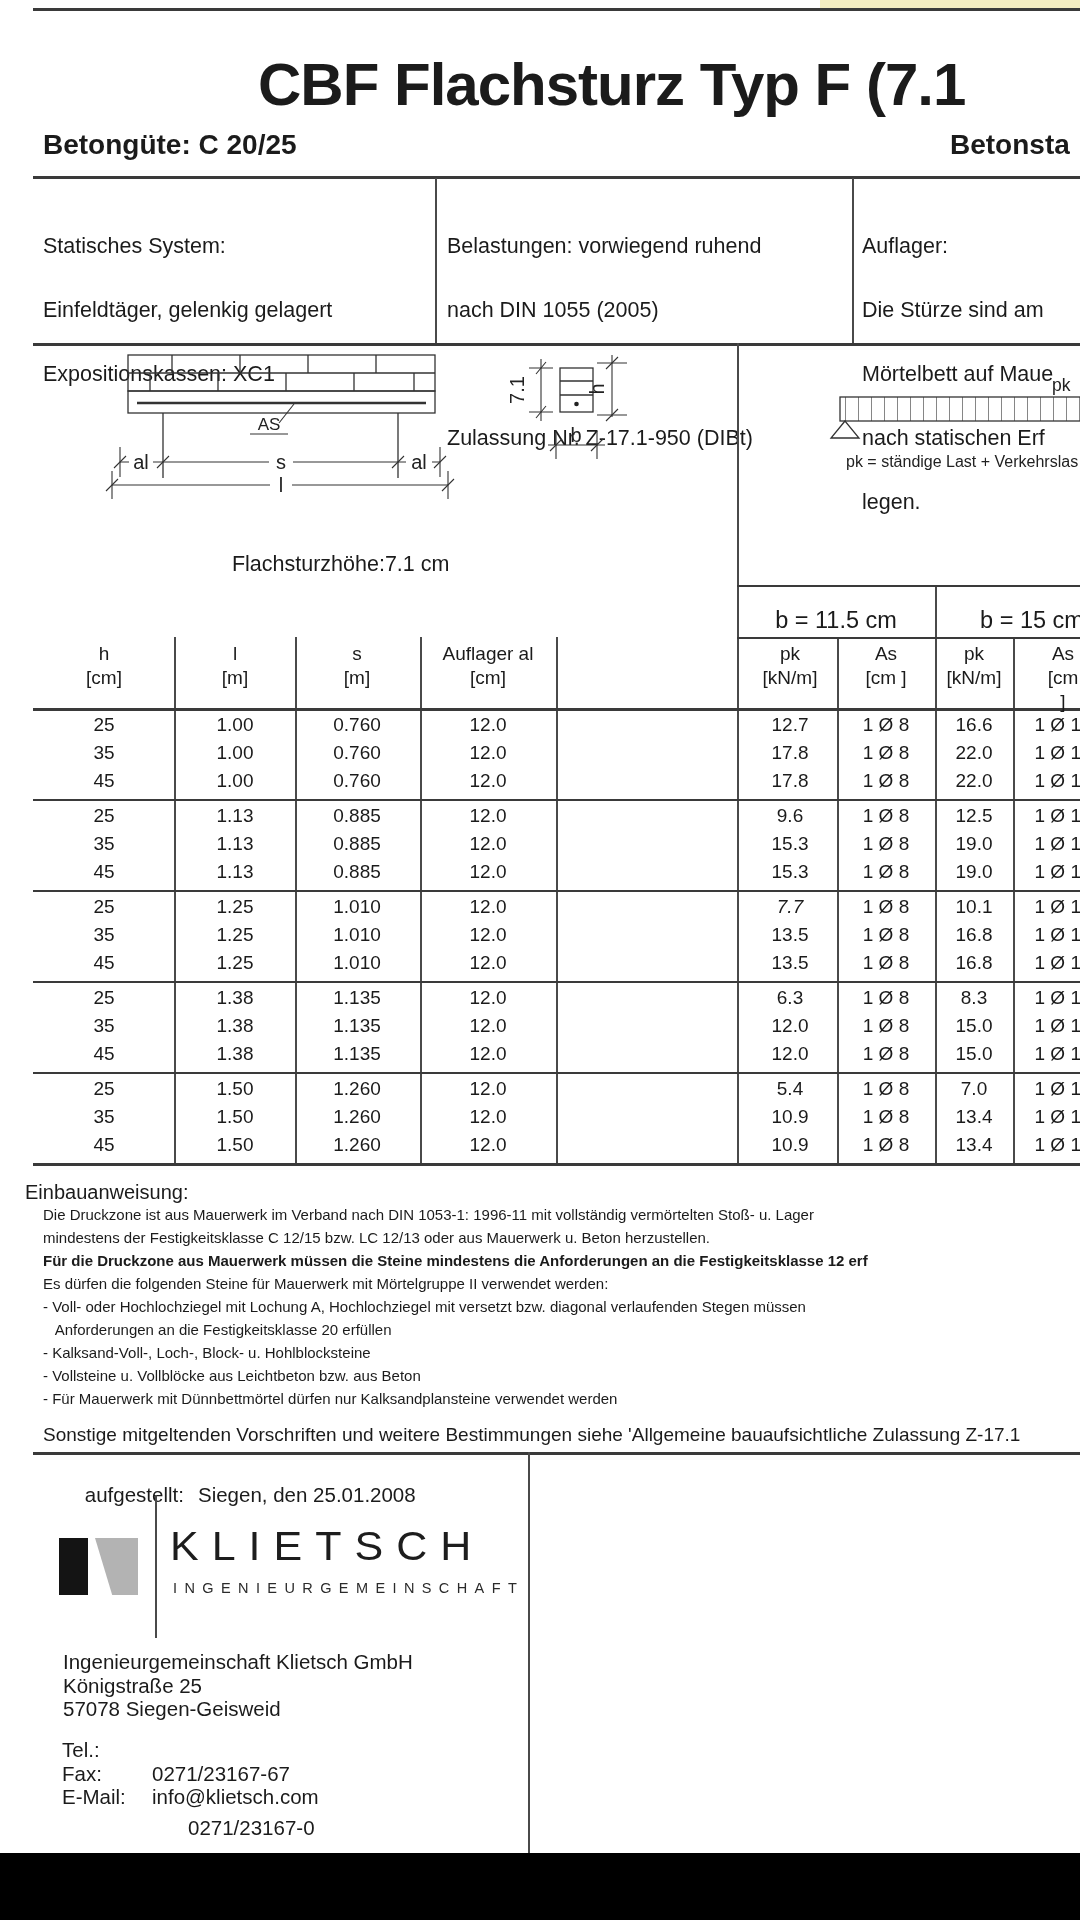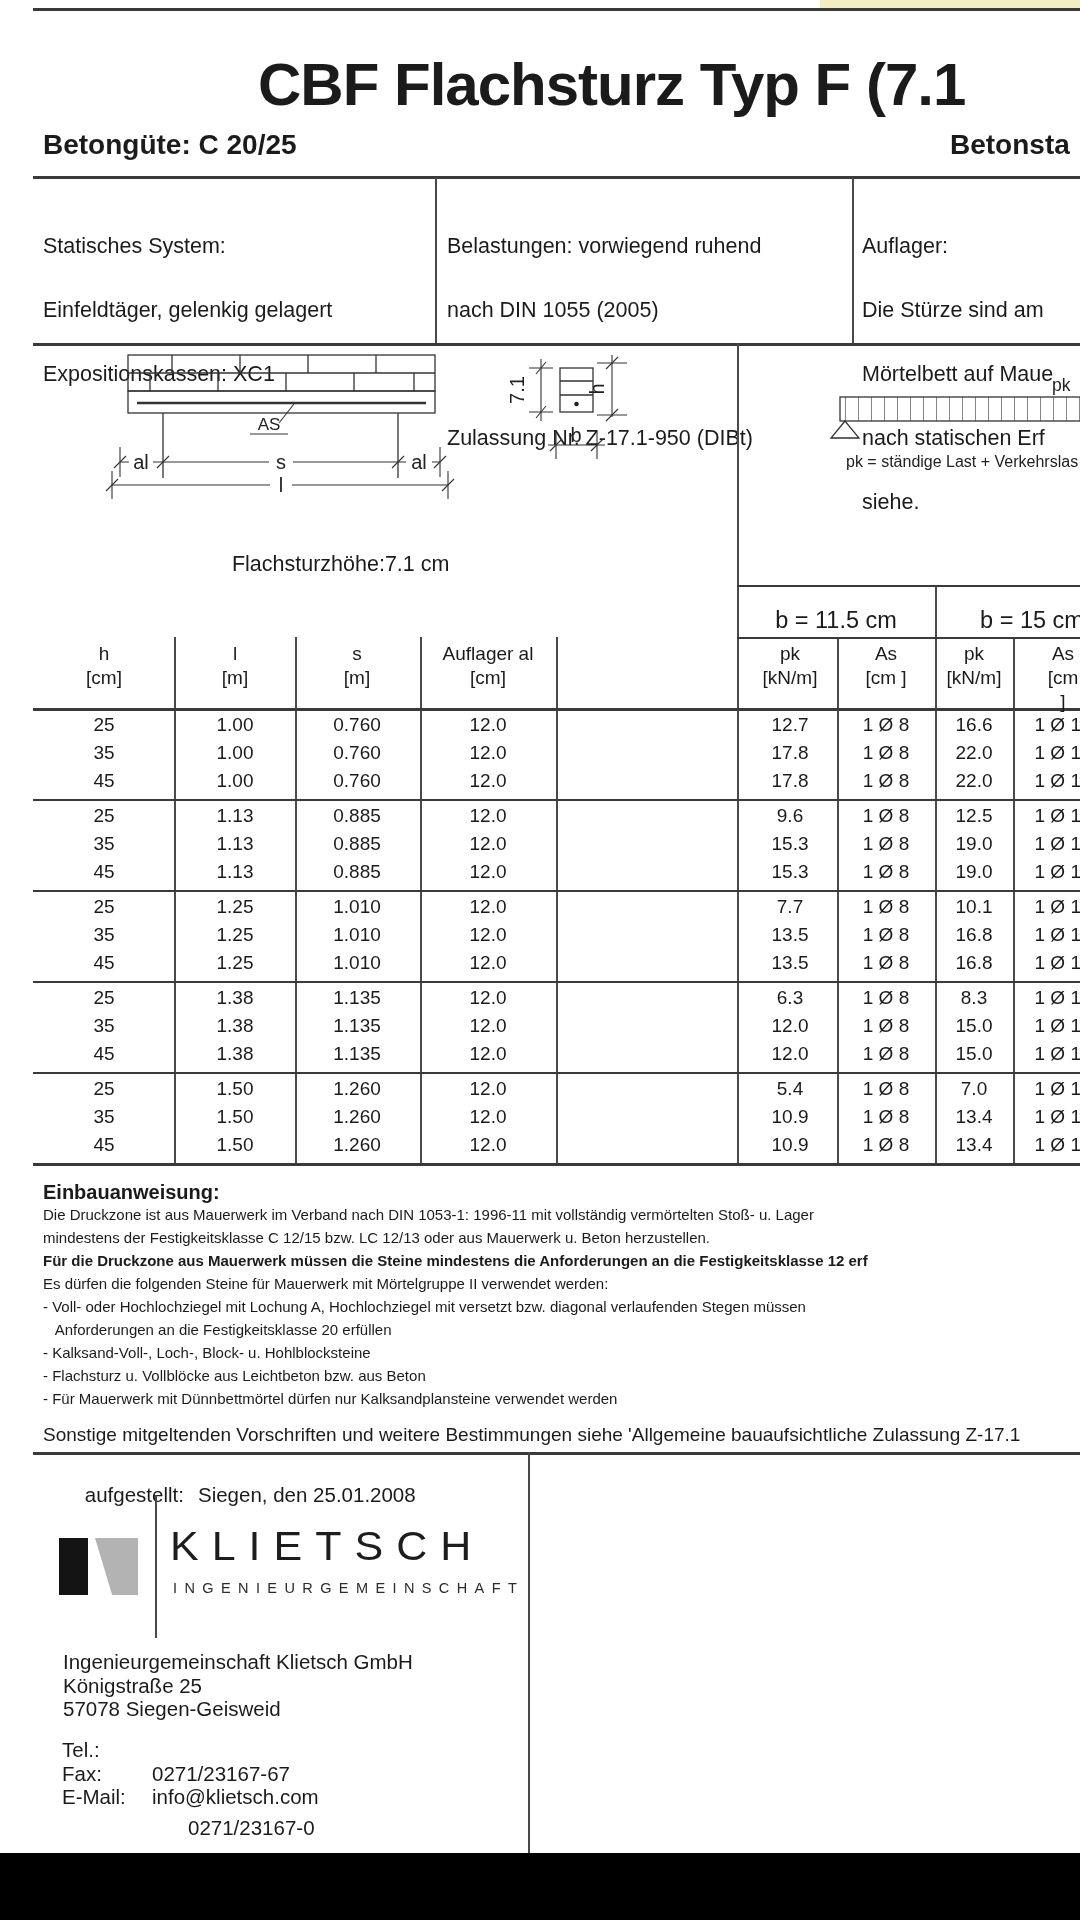--- a/index.html
+++ b/index.html
@@ -11,21 +11,21 @@
   .txt{position:absolute;white-space:pre;}
   #doc-title{left:258px;top:50px;font-size:60px;font-weight:bold;letter-spacing:-1px;}
   .subtitle{top:129px;font-size:28px;font-weight:bold;}
   .info-col{position:absolute;top:196px;font-size:21.5px;line-height:28px;}
   .info-col div{white-space:pre;min-height:28px;margin-top:36px;}
   #caption{left:208px;top:527px;font-size:21.5px;}
   #caption .cap-val{}
   .gh{position:absolute;top:603px;height:34px;font-size:23.5px;text-align:center;line-height:34px;}
   .cellx{position:absolute;transform:translateX(-50%);font-size:19px;line-height:22px;height:22px;white-space:pre;}
   .hdrx{position:absolute;transform:translateX(-50%);font-size:19px;line-height:24px;white-space:pre;text-align:center;}
-  #einbau-title{left:43px;top:1181px;font-size:20px;font-weight:bold;}
+  #einbau-title{left:25px;top:1181px;font-size:20px;font-weight:normal;}
   .eb-line{position:absolute;left:43px;font-size:15px;white-space:pre;}
   #footer-note{left:43px;top:1424px;font-size:19px;white-space:pre;}
   #aufgestellt{left:62px;top:1459px;font-size:20.5px;}
   #aufgestellt span{margin-right:14px;}
   #logo-black{left:59px;top:1538px;width:29px;height:57px;background:#141414;}
   #logo-gray{left:95px;top:1538px;width:43px;height:57px;background:#b3b3b3;
              clip-path:polygon(0 0,100% 0,100% 100%,40% 100%);}
   #logo-name{left:170px;top:1524px;font-size:43px;letter-spacing:13px;color:#1d1d1d;transform:scaleY(0.93);transform-origin:top left;}
   #logo-tagline{left:173px;top:1580px;font-size:14.5px;letter-spacing:7.4px;color:#2b2b2b;}
   .addr-line{position:absolute;left:63px;font-size:20.5px;white-space:pre;}
@@ -59,21 +59,21 @@
       <div>Belastungen: vorwiegend ruhend</div>
       <div>nach DIN 1055 (2005)</div>
       <div></div>
       <div>Zulassung Nr. Z-17.1-950 (DIBt)</div>
     </div>
   <div class="info-col" style="left:862px;">
       <div>Auflager:</div>
       <div>Die Stürze sind am</div>
       <div>Mörtelbett auf Maue</div>
       <div>nach statischen Erf</div>
-      <div>siehe.</div>
+      <div>legen.</div>
     </div>
   <div class="vline" style="left:435px;top:178px;width:2px;height:165px;"></div>
   <div class="vline" style="left:852px;top:178px;width:2px;height:165px;"></div>
   <div class="hline" style="left:33px;top:343px;width:1047px;height:3px;"></div>
 
   <svg class="abs" style="left:0;top:343px;" width="1080" height="242" viewBox="0 0 1080 242">
     <defs>
       <pattern id="hatch" width="13" height="24" patternUnits="userSpaceOnUse">
         <path d="M0 0 V24" stroke="#333" stroke-width="1.2"></path>
       </pattern>
@@ -220,21 +220,21 @@
       <div class="cellx" style="left: 357px; top: 861px;">0.885</div>
       <div class="cellx" style="left: 488px; top: 861px;">12.0</div>
       <div class="cellx" style="left: 790px; top: 861px;">15.3</div>
       <div class="cellx" style="left: 886px; top: 861px;">1 Ø 8</div>
       <div class="cellx" style="left: 974px; top: 861px;">19.0</div>
       <div class="cellx" style="left: 1063px; top: 861px;">1 Ø 10</div>
       <div class="cellx" style="left: 104px; top: 896px;">25</div>
       <div class="cellx" style="left: 235px; top: 896px;">1.25</div>
       <div class="cellx" style="left: 357px; top: 896px;">1.010</div>
       <div class="cellx" style="left: 488px; top: 896px;">12.0</div>
-      <div class="cellx" style="left: 790px; top: 896px;">7.7</div>
+      <div class="cellx" style="left: 790px; top: 896px; font-style: italic;">7.7</div>
       <div class="cellx" style="left: 886px; top: 896px;">1 Ø 8</div>
       <div class="cellx" style="left: 974px; top: 896px;">10.1</div>
       <div class="cellx" style="left: 1063px; top: 896px;">1 Ø 10</div>
       <div class="cellx" style="left: 104px; top: 924px;">35</div>
       <div class="cellx" style="left: 235px; top: 924px;">1.25</div>
       <div class="cellx" style="left: 357px; top: 924px;">1.010</div>
       <div class="cellx" style="left: 488px; top: 924px;">12.0</div>
       <div class="cellx" style="left: 790px; top: 924px;">13.5</div>
       <div class="cellx" style="left: 886px; top: 924px;">1 Ø 8</div>
       <div class="cellx" style="left: 974px; top: 924px;">16.8</div>
@@ -299,21 +299,21 @@
 
   <div id="einbau-title" class="txt">Einbauanweisung:</div>
   <div id="einbau-lines">
       <div class="eb-line" style="top: 1206px;">Die Druckzone ist aus Mauerwerk im Verband nach DIN 1053-1: 1996-11 mit vollständig vermörtelten Stoß- u. Lager</div>
       <div class="eb-line" style="top: 1229px;">mindestens der Festigkeitsklasse C 12/15 bzw. LC 12/13 oder aus Mauerwerk u. Beton herzustellen.</div>
       <div class="eb-line" style="top: 1252px; font-weight: bold;">Für die Druckzone aus Mauerwerk müssen die Steine mindestens die Anforderungen an die Festigkeitsklasse 12 erf</div>
       <div class="eb-line" style="top: 1275px;">Es dürfen die folgenden Steine für Mauerwerk mit Mörtelgruppe II verwendet werden:</div>
       <div class="eb-line" style="top: 1298px;">- Voll- oder Hochlochziegel mit Lochung A, Hochlochziegel mit versetzt bzw. diagonal verlaufenden Stegen müssen</div>
       <div class="eb-line" style="top: 1321px;">   Anforderungen an die Festigkeitsklasse 20 erfüllen</div>
       <div class="eb-line" style="top: 1344px;">- Kalksand-Voll-, Loch-, Block- u. Hohlblocksteine</div>
-      <div class="eb-line" style="top: 1367px;">- Flachsturz u. Vollblöcke aus Leichtbeton bzw. aus Beton</div>
+      <div class="eb-line" style="top: 1367px;">- Vollsteine u. Vollblöcke aus Leichtbeton bzw. aus Beton</div>
       <div class="eb-line" style="top: 1390px;">- Für Mauerwerk mit Dünnbettmörtel dürfen nur Kalksandplansteine verwendet werden</div>
     </div>
   <div id="footer-note" class="txt">Sonstige mitgeltenden Vorschriften und weitere Bestimmungen siehe 'Allgemeine bauaufsichtliche Zulassung Z-17.1</div>
 
   <div class="hline" style="left:33px;top:1452px;width:1047px;height:3px;"></div>
   <div id="aufgestellt" class="txt">
     <span>aufgestellt:</span><span>Siegen, den 25.01.2008</span>
   </div>
 
   <div id="logo-black" class="abs"></div>

